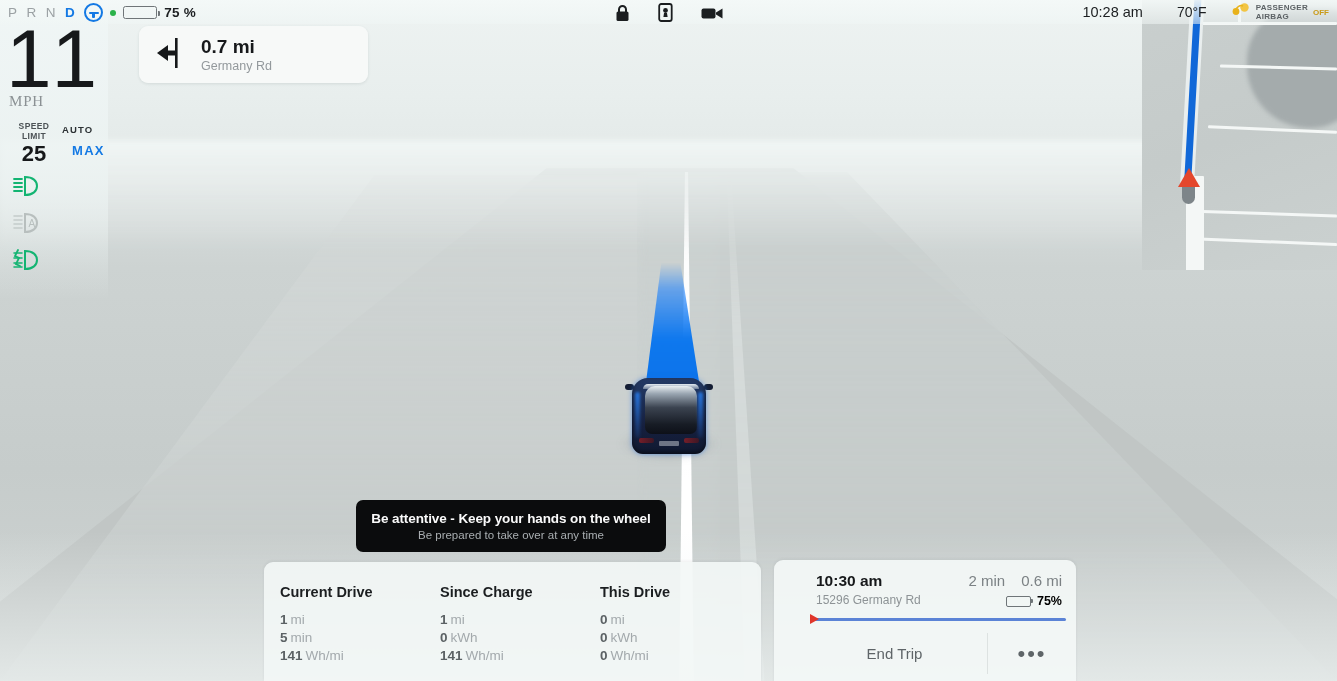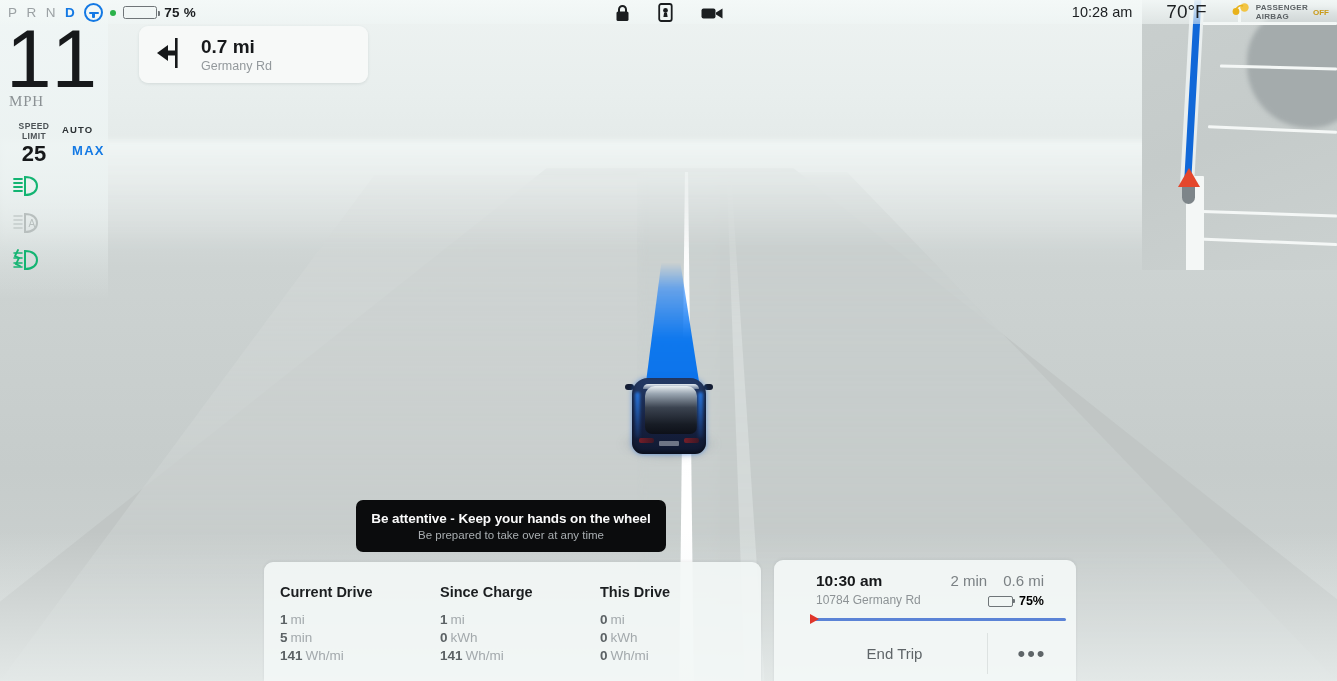--- a/index.html
+++ b/index.html
@@ -194,21 +194,21 @@
 
   .status-icons {
     position: absolute; left: 50%; top: 3px; transform: translateX(-50%);
     display: flex; gap: 28px; align-items: center;
   }
   .right-status {
     position: absolute; right: 0; top: 0; height: 24px;
     display: flex; align-items: center; gap: 0;
   }
   .clock { font-size: 14.5px; font-weight: 500; color: #1c1f21; padding: 0 16px; }
-  .temp  { font-size: 19px; font-weight: 500; color: #1c1f21; padding: 0 18px; }
+  .temp  { font-size: 14px; font-weight: 500; color: #1c1f21; padding: 0 18px; }
   .airbag-box {
     display: flex; align-items: center; gap: 5px; padding: 0 8px 0 6px;
   }
   .airbag-text { font-size: 8px; font-weight: 700; color: #5d6366; line-height: 9.5px; letter-spacing: .3px; }
   .airbag-off { font-size: 8px; font-weight: 700; color: #c99a18; }
 
   
   .nav-card {
     position: absolute; left: 139px; top: 26px; width: 229px; height: 57px;
     background: rgba(247,250,249,.92); border-radius: 9px;
@@ -275,21 +275,21 @@
   .trip {
     position: absolute; left: 774px; top: 560px; width: 302px; height: 150px;
     background: rgba(243,247,246,.93); border-radius: 9px 9px 0 0;
     box-shadow: 0 -1px 3px rgba(60,70,75,.08);
     overflow: hidden;
     padding-left: 28px;
   }
   .trip-top { padding: 12px 14px 0 14px; position: relative; height: 52px; }
   .trip-eta { font-size: 15.5px; font-weight: 700; color: #16181a; }
   .trip-addr { font-size: 12px; color: #8d9396; margin-top: 3px; }
-  .trip-right { position: absolute; right: 32px; top: 12px; text-align: left; }
+  .trip-right { position: absolute; right: 14px; top: 12px; text-align: left; }
   .trip-metrics { display: flex; gap: 16px; font-size: 15px; color: #7b8184; }
   .trip-batt { display: flex; align-items: center; justify-content: flex-end; gap: 6px; margin-top: 5px; }
   .trip-batt-icon {
     width: 25px; height: 11px; border: 1.4px solid #6f7578; border-radius: 2px;
     position: relative; padding: 1.3px;
   }
   .trip-batt-icon::after {
     content:""; position: absolute; right: -3.5px; top: 2.8px;
     width: 2.2px; height: 4px; background: #6f7578; border-radius: 0 1px 1px 0;
   }
@@ -513,21 +513,21 @@
       </div>
       <div class="stat-line">
         <b>0</b><span>Wh/mi</span>
       </div>
     </div>
   </div>
 
   <div class="trip">
     <div class="trip-top">
       <div class="trip-eta">10:30 am</div>
-      <div class="trip-addr">10784 Germany Rd</div>
+      <div class="trip-addr">15296 Germany Rd</div>
       <div class="trip-right">
         <div class="trip-metrics">
           <span>2 min</span>
           <span>0.6 mi</span>
         </div>
         <div class="trip-batt">
           <span class="trip-batt-icon">
             <span class="trip-batt-fill"></span>
           </span>
           <span class="trip-batt-pct">75%</span>

